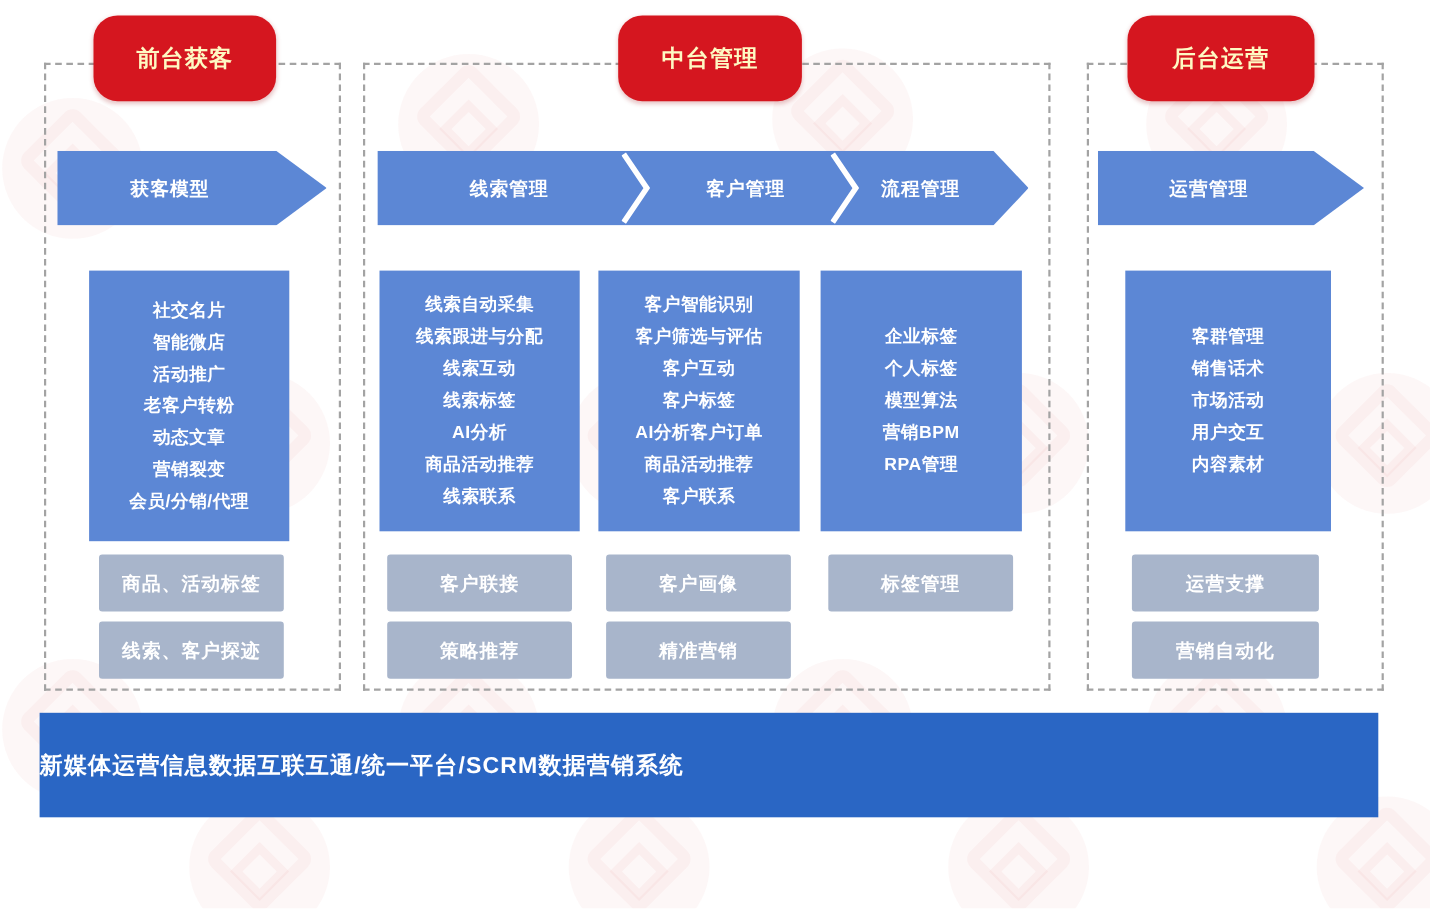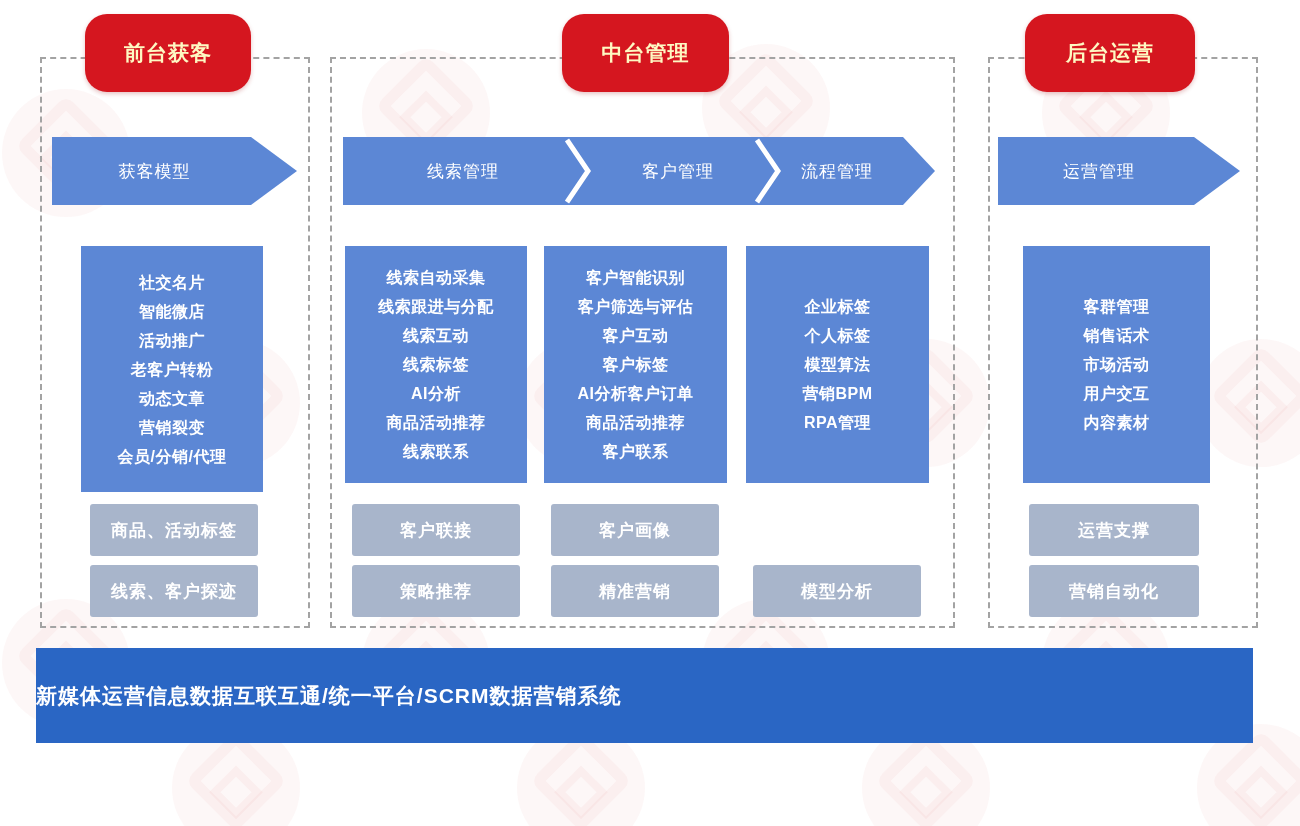--- a/index.html
+++ b/index.html
@@ -16,21 +16,21 @@
 
   .panel { position:absolute; border:2px dashed #a3a3a3; background:transparent; }
 
   .sec-header { position:absolute; background:#d5161f; border-radius:22px; z-index:3;
         display:flex; align-items:center; justify-content:center;
         color:#fef9c3; font-size:21px; font-weight:700; letter-spacing:1px;
         box-shadow:0 2px 4px rgba(160,20,25,0.25); }
 
   .arrow { position:absolute; background:#5c87d5; z-index:2;
         display:flex; align-items:center; justify-content:center;
-        color:#fff; font-size:17px; font-weight:400; letter-spacing:1px; }
+        color:#fff; font-size:17px; font-weight:700; letter-spacing:1px; }
   .arrow.single { clip-path:polygon(0 0, calc(100% - 46px) 0, 100% 50%, calc(100% - 46px) 100%, 0 100%); }
   .arrow.multi  { clip-path:polygon(0 0, calc(100% - 32px) 0, 100% 50%, calc(100% - 32px) 100%, 0 100%); }
   .arrow .seg-label { position:absolute; top:0; height:100%; display:flex; align-items:center;
         justify-content:center; }
   .chev { position:absolute; top:0; height:68px; width:26px; }
 
   .feature-box { position:absolute; background:#5c87d5; color:#fff; z-index:2;
         display:flex; align-items:center; justify-content:center; text-align:center;
         white-space:pre-line; font-size:16px; font-weight:700; line-height:29px; letter-spacing:0.5px; }
 
@@ -134,21 +134,21 @@
 
   <div class="pill" style="left:90px;top:504px;width:168px">商品、活动标签</div>
   <div class="pill" style="left:90px;top:565px;width:168px">线索、客户探迹</div>
 
   <div class="pill" style="left:352px;top:504px;width:168px">客户联接</div>
   <div class="pill" style="left:352px;top:565px;width:168px">策略推荐</div>
 
   <div class="pill" style="left:551px;top:504px;width:168px">客户画像</div>
   <div class="pill" style="left:551px;top:565px;width:168px">精准营销</div>
 
-  <div class="pill" style="left:753px;top:565px;width:168px">模型分析</div>
+  <div class="pill" style="left:753px;top:504px;width:168px">标签管理</div>
 
   <div class="pill" style="left:1029px;top:504px;width:170px">运营支撑</div>
   <div class="pill" style="left:1029px;top:565px;width:170px">营销自动化</div>
 
   <div class="banner">
     <span>新媒体运营信息数据互联互通/统一平台/SCRM数据营销系统</span>
   </div>
 
 </div>
 

